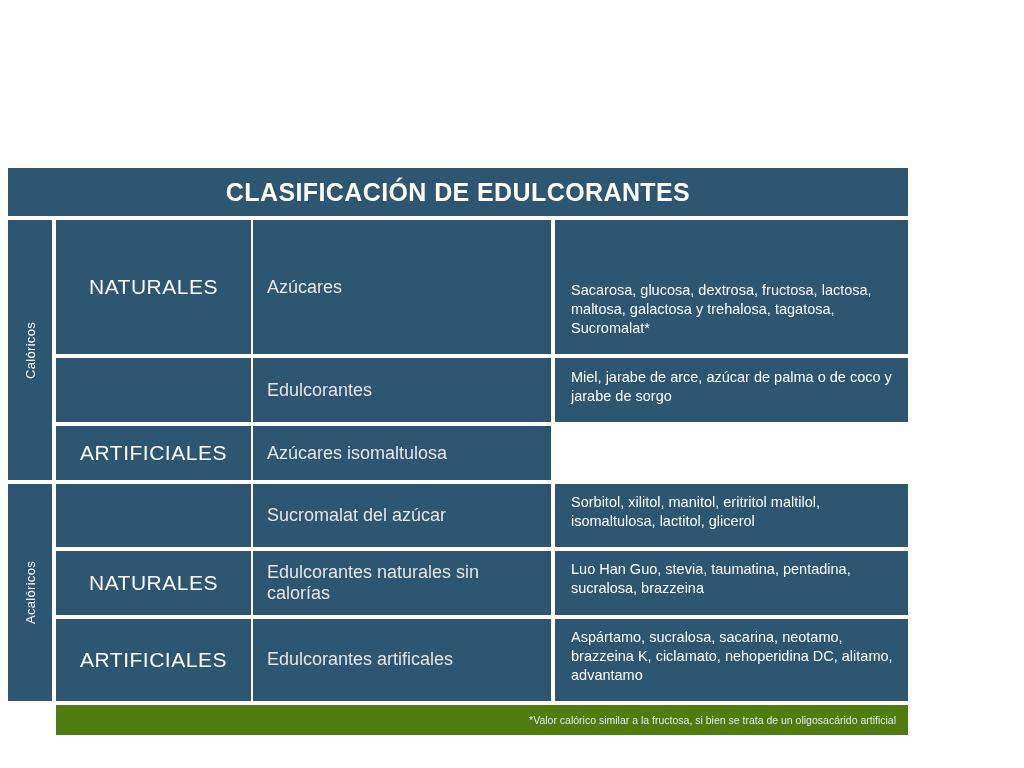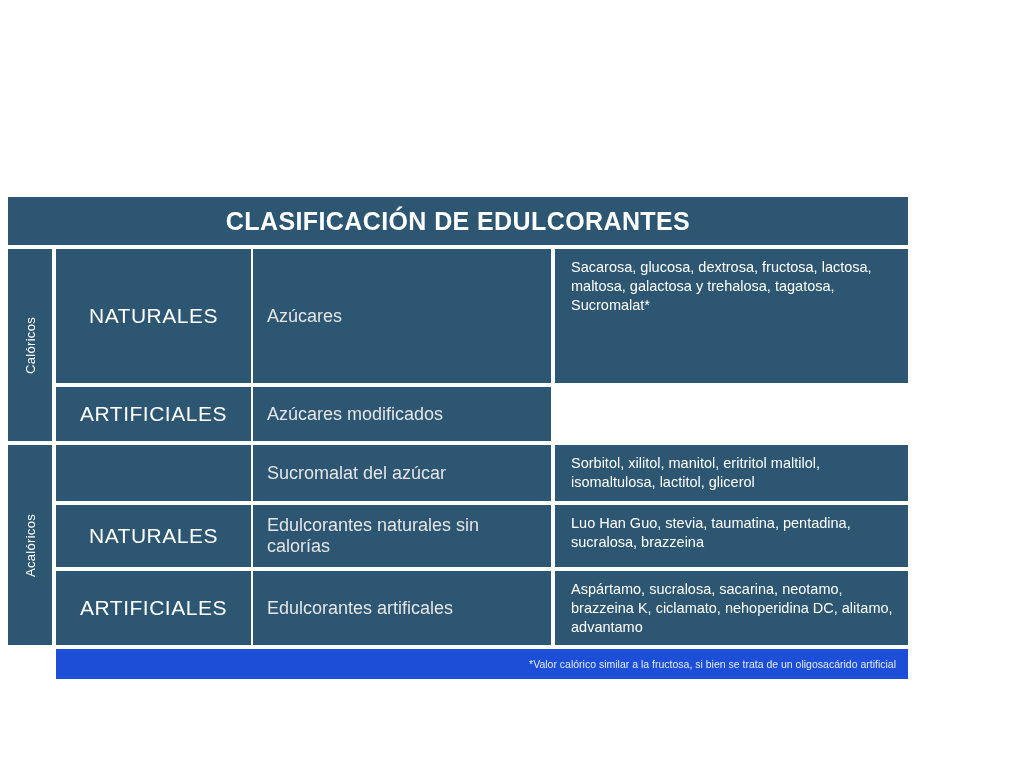--- a/index.html
+++ b/index.html
@@ -11,21 +11,21 @@
     overflow: hidden;
   }
   body {
     font-family: "Liberation Sans", sans-serif;
     color: #ffffff;
   }
 
   #chart {
     position: absolute;
     left: 8px;
-    top: 197px;
+    top: 168px;
     width: 900px;
   }
 
   .title-bar {
     background: #2c5672;
     height: 48px;
     margin-left: 0;
     display: flex;
     align-items: center;
     justify-content: center;
@@ -115,43 +115,43 @@
     flex: 0 0 495px;
   }
   .left-group .sub-cell {
     flex: 1 1 auto;
   }
 
   .desc-cell {
     background: #2c5672;
     flex: 1 1 auto;
     display: flex;
-    align-items: flex-start;
-    padding: 9px 14px 8px 16px;
+    align-items: flex-end;
+    padding: 9px 14px 16px 16px;
     box-sizing: border-box;
   }
   .desc-cell .desc-text {
     font-size: 14.5px;
     line-height: 1.32;
     color: #ffffff;
   }
 
   .row-h2 { min-height: 64px; }
   .row-h1 { min-height: 50px; }
 
   .cat-spacer {
     background: #2c5672;
     width: 195px;
     flex: 0 0 195px;
   }
 
   .footnote-bar {
     margin-top: 4px;
     margin-left: 48px;
-    background: #1d4ed8;
+    background: #4d7c0f;
     min-height: 30px;
     display: flex;
     align-items: center;
     justify-content: flex-end;
     padding: 4px 12px;
     box-sizing: border-box;
   }
   .footnote-bar .foot-text {
     font-size: 10.5px;
     color: #e3eaf0;
@@ -181,28 +181,39 @@
             </div>
             <div class="sub-cell">
               <div class="sub-text">Azúcares</div>
             </div>
           </div>
           <div class="desc-cell">
             <div class="desc-text">Sacarosa, glucosa, dextrosa, fructosa, lactosa, maltosa, galactosa y trehalosa, tagatosa, Sucromalat*</div>
           </div>
         </div>
 
+        <div class="row row-h2">
+          <div class="left-group">
+            <div class="cat-spacer"></div>
+            <div class="sub-cell">
+              <div class="sub-text">Edulcorantes</div>
+            </div>
+          </div>
+          <div class="desc-cell">
+            <div class="desc-text">Miel, jarabe de arce, azúcar de palma o de coco y jarabe de sorgo</div>
+          </div>
+        </div>
 
         <div class="row row-h1" style="min-height:54px;">
           <div class="left-group">
             <div class="cat-cell">
               <div class="cat-text">ARTIFICIALES</div>
             </div>
             <div class="sub-cell">
-              <div class="sub-text">Azúcares modificados</div>
+              <div class="sub-text">Azúcares isomaltulosa</div>
             </div>
           </div>
         </div>
 
       </div>
     </div>
 
     <div class="band">
       <div class="side-label">
         <span>Acalóricos</span>

